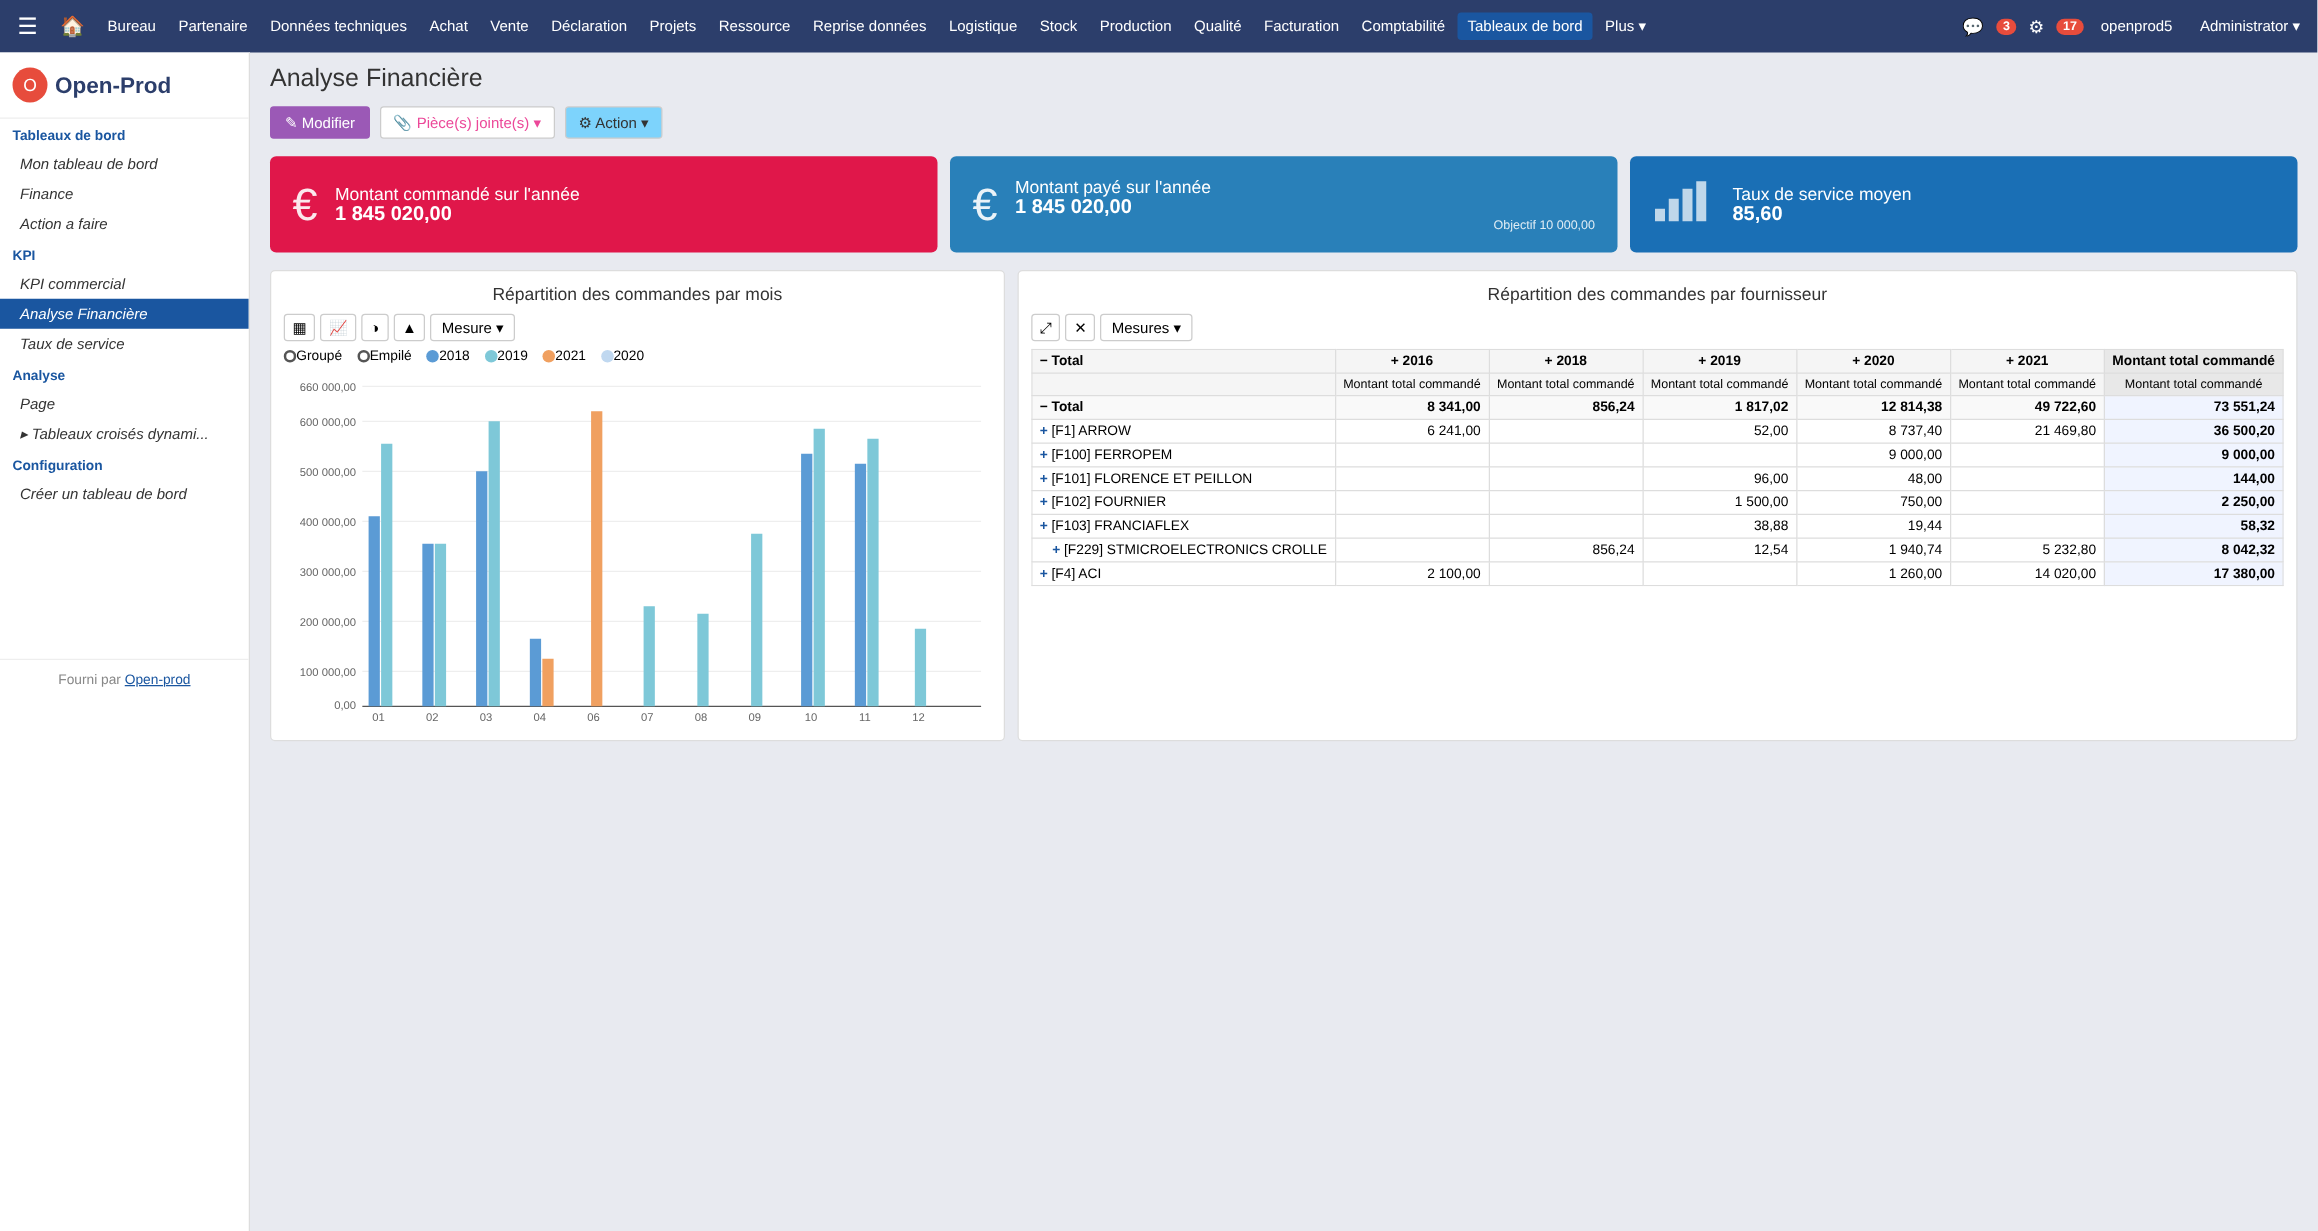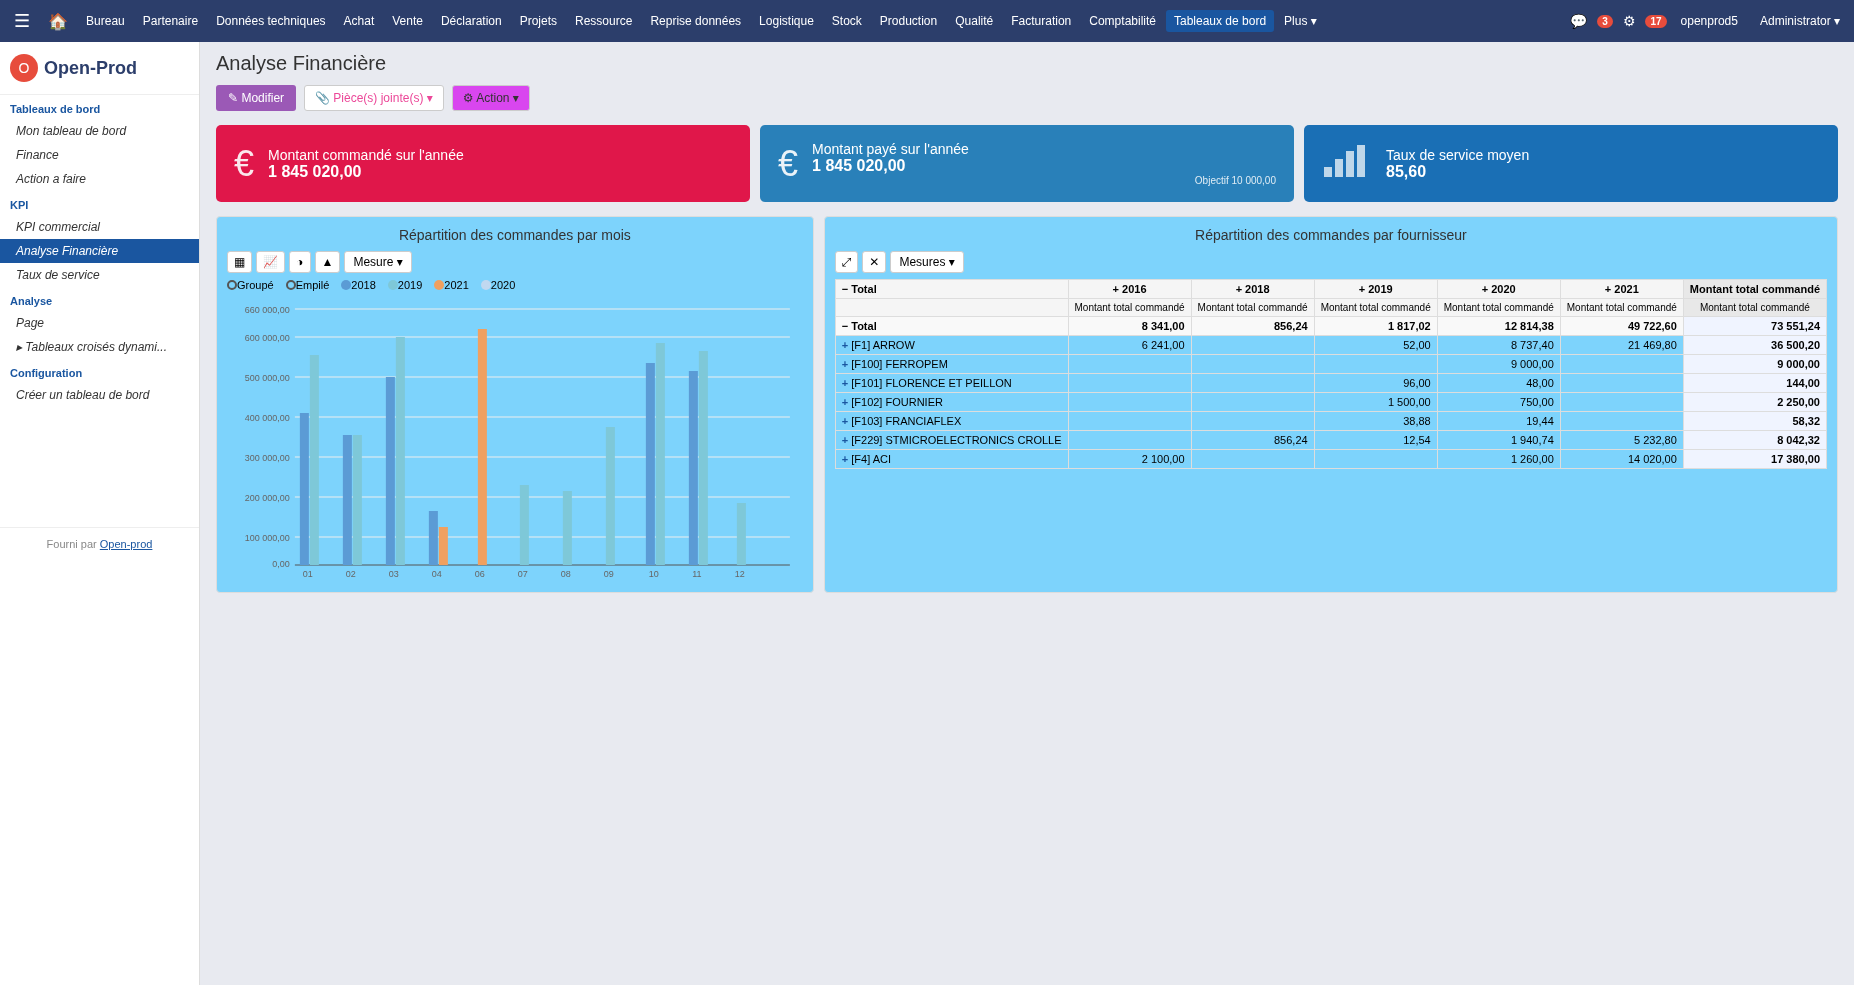--- a/index.html
+++ b/index.html
@@ -131,21 +131,21 @@
       border: 1px solid #ccc;
       padding: 5px 10px;
       border-radius: 3px;
       cursor: pointer;
       font-size: 12px;
       display: flex;
       align-items: center;
       gap: 4px;
     }
     .btn-action {
-      background: #d946ef;
+      background: #7dd3fc;
       color: #333;
       border: 1px solid #ccc;
       padding: 5px 10px;
       border-radius: 3px;
       cursor: pointer;
       font-size: 12px;
       display: flex;
       align-items: center;
       gap: 4px;
     }
@@ -185,21 +185,21 @@
       opacity: 0.85;
       text-align: right;
     }
 
     
     .charts-row {
       display: flex;
       gap: 10px;
     }
     .chart-panel {
-      background: #7dd3fc;
+      background: #ffffff;
       border: 1px solid #ddd;
       border-radius: 4px;
       padding: 10px;
     }
     .chart-left { flex: 1; }
     .chart-right { flex: 1.1; }
 
     .chart-title {
       text-align: center;
       font-size: 14px;
@@ -575,21 +575,21 @@
                 <tr>
                   <td class="label" style="padding-left: 6px;"><span style="color:#1a56a0; font-weight:bold;">+</span> [F103] FRANCIAFLEX</td>
                   <td></td>
                   <td></td>
                   <td>38,88</td>
                   <td>19,44</td>
                   <td></td>
                   <td style="font-weight: bold; background: rgb(240, 244, 255);">58,32</td>
                 </tr>
                 <tr>
-                  <td class="label" style="padding-left: 6px;"><span style="color:#1a56a0; font-weight:bold;">+</span> [F229] STMICROELECTRONICS CROLLE</td>
+                  <td class="label" style="padding-left: 16px;"><span style="color:#1a56a0; font-weight:bold;">+</span> [F229] STMICROELECTRONICS CROLLE</td>
                   <td></td>
                   <td>856,24</td>
                   <td>12,54</td>
                   <td>1 940,74</td>
                   <td>5 232,80</td>
                   <td style="font-weight: bold; background: rgb(240, 244, 255);">8 042,32</td>
                 </tr>
                 <tr>
                   <td class="label" style="padding-left: 6px;"><span style="color:#1a56a0; font-weight:bold;">+</span> [F4] ACI</td>
                   <td>2 100,00</td>

